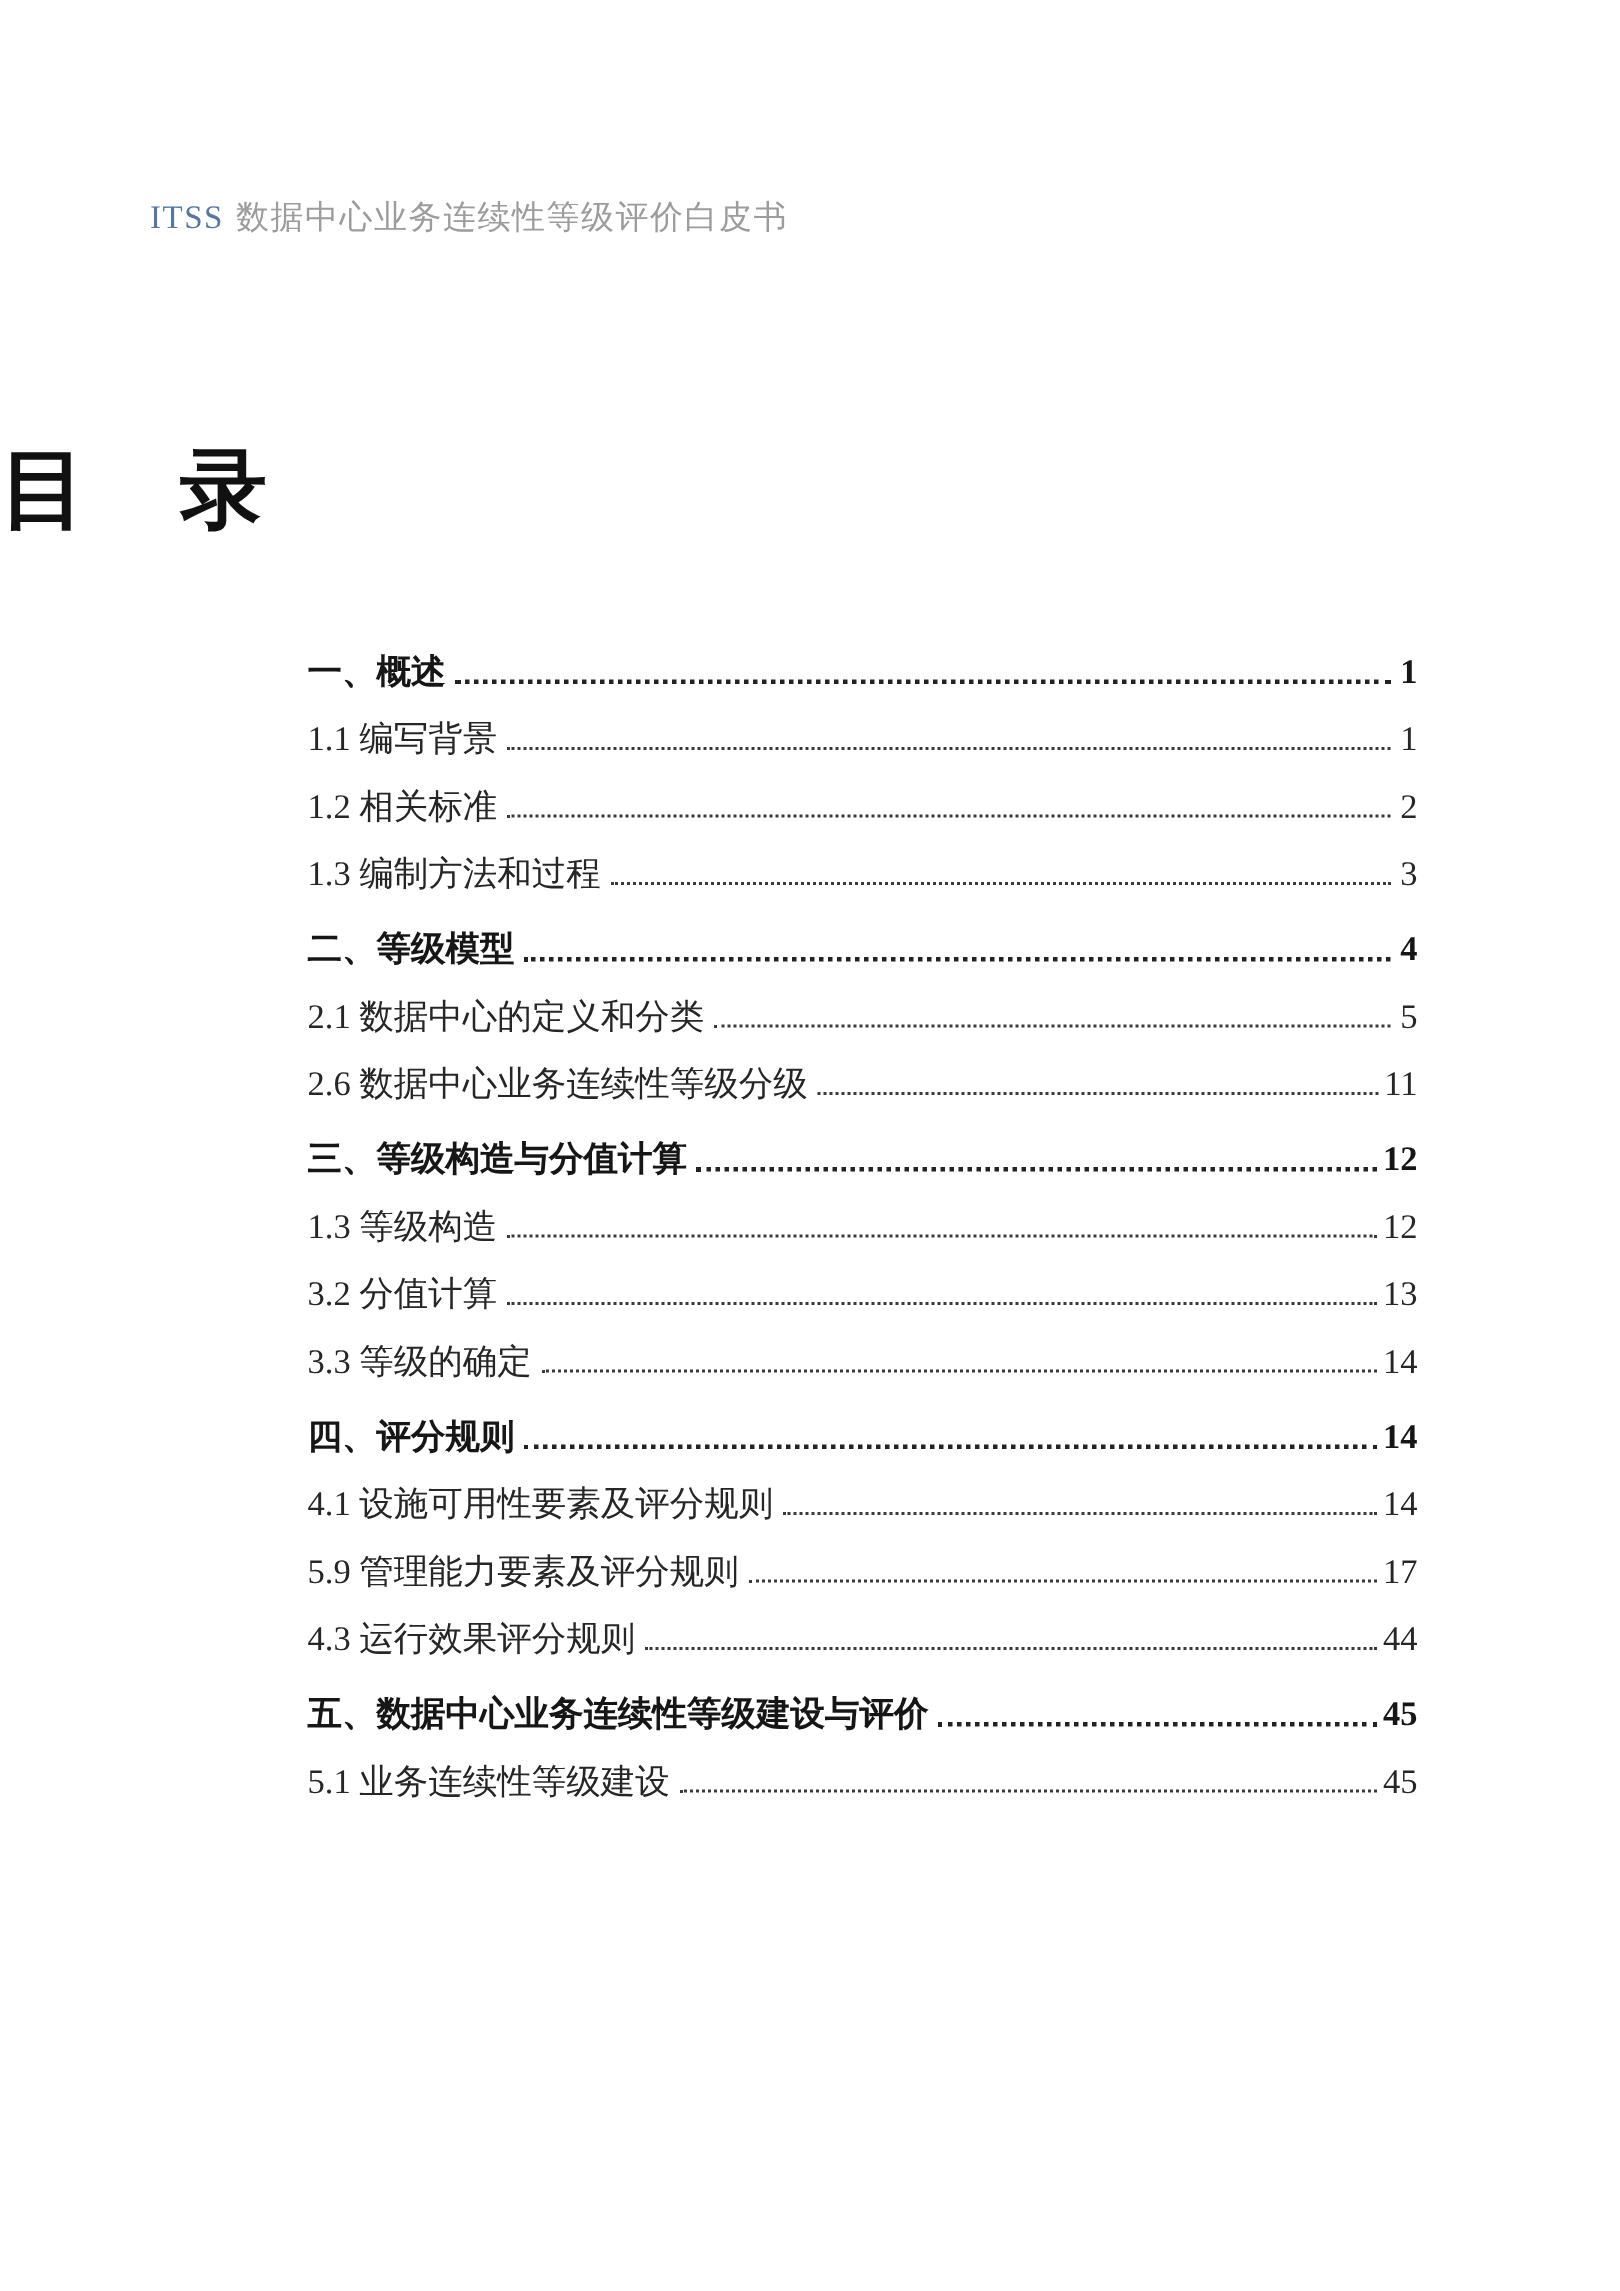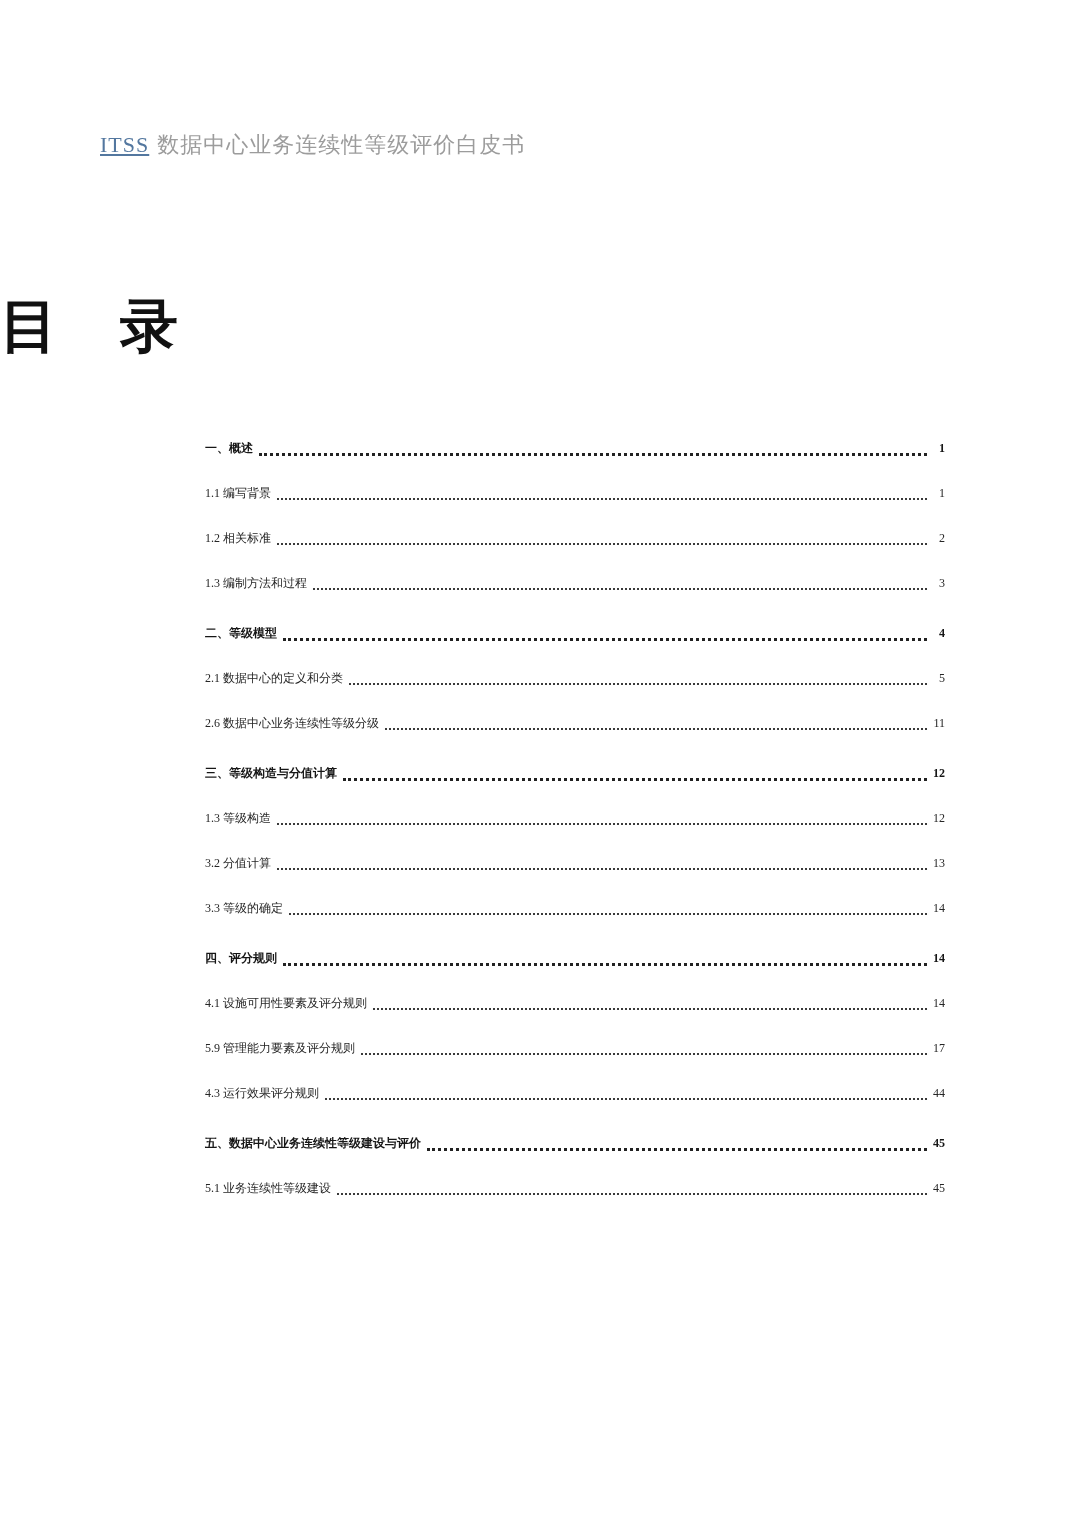--- a/index.html
+++ b/index.html
@@ -18,21 +18,21 @@
     overflow: hidden;
   }
   .doc-header {
     position: absolute;
     top: 130px;
     left: 100px;
     font-size: 22px;
     letter-spacing: 1px;
     white-space: nowrap;
   }
-  .doc-header .brand { color: var(--brand-blue); text-decoration: underline; }
+  .doc-header .brand { color: var(--brand-blue); }
   .doc-header .doc-title { color: var(--header-gray); margin-left: 8px; }
   .toc-title {
     position: absolute;
     top: 288px;
     left: 0;
     width: 1052px;
     font-size: 58px;
     font-weight: 700;
     color: #111;
     letter-spacing: 2px;
@@ -41,21 +41,21 @@
     position: absolute;
     top: 436px;
     left: 205px;
     width: 740px;
   }
   .toc-section { margin-top: 26px; }
   .toc-section:first-child { margin-top: 0; }
   .toc-row {
     display: flex;
     align-items: flex-end;
-    font-size: 12px;
+    font-size: 23px;
     line-height: 24px;
     height: 24px;
     margin-bottom: 21px;
     white-space: nowrap;
   }
   .toc-row .label { flex: 0 0 auto; }
   .toc-row .leader {
     flex: 1 1 auto;
     border-bottom: 2px dotted #3a3a3a;
     margin: 0 4px 5px 6px;

